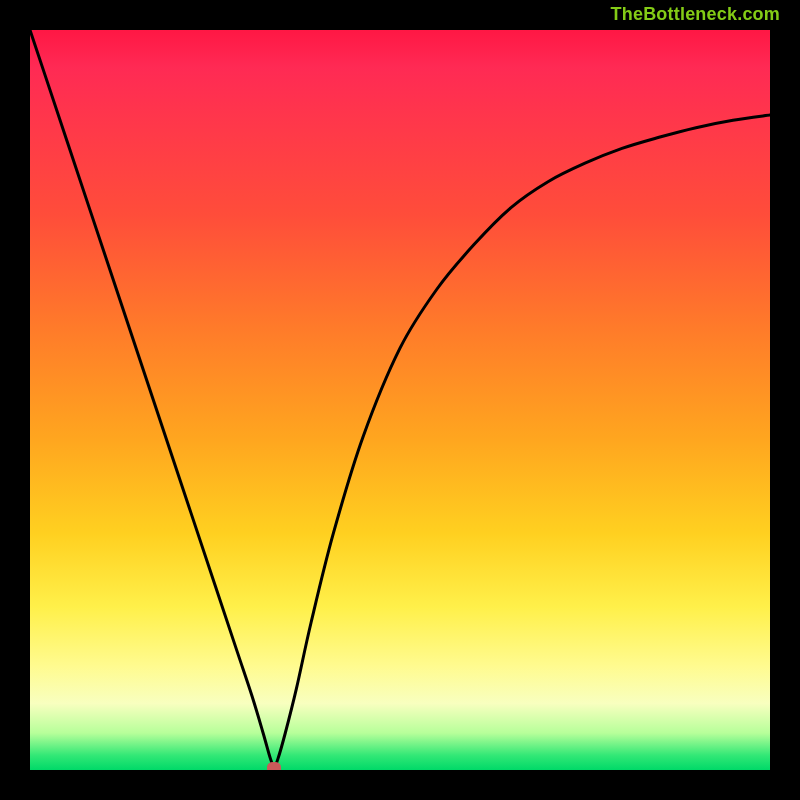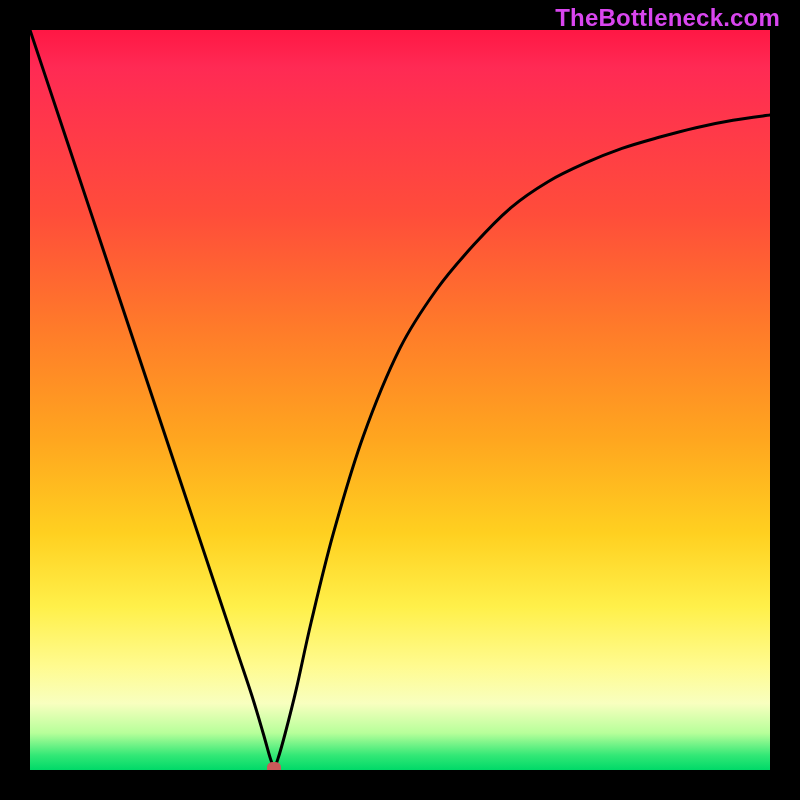--- a/index.html
+++ b/index.html
@@ -14,22 +14,22 @@
   .frame {
     position: relative;
     width: 800px;
     height: 800px;
     background: #000;
   }
   .watermark {
     position: absolute;
     top: 4px;
     right: 20px;
-    color: #d946ef;
-    font-size: 24px;
+    color: #84cc16;
+    font-size: 18px;
     font-weight: 600;
     letter-spacing: 0.2px;
     z-index: 5;
   }
   .plot-area {
     position: absolute;
     left: 30px;
     top: 30px;
     width: 740px;
     height: 740px;

